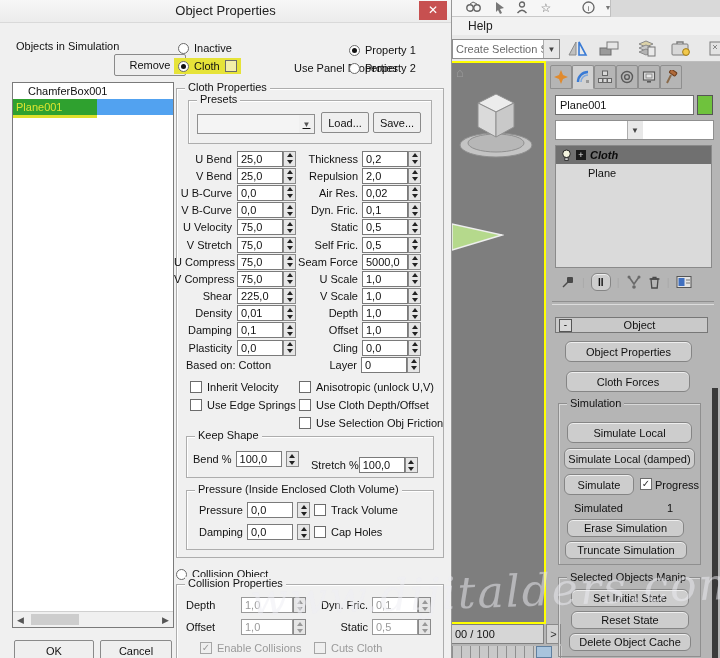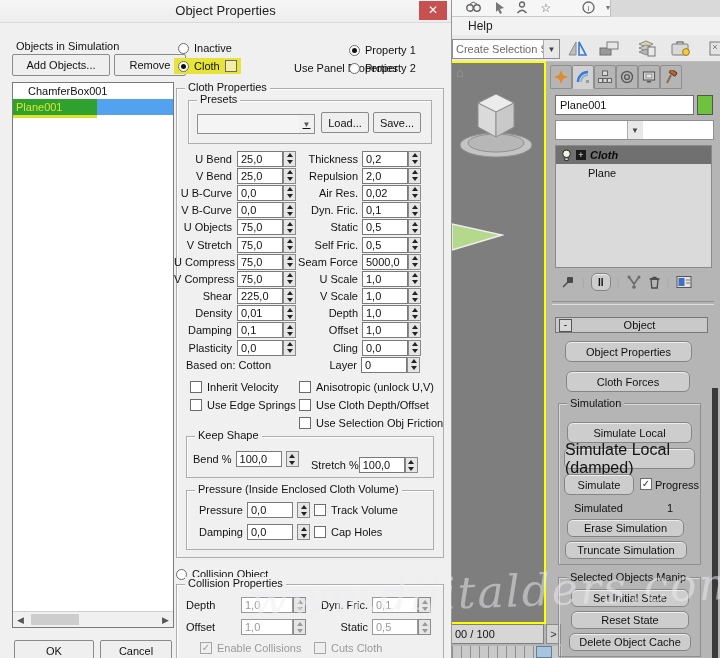--- a/index.html
+++ b/index.html
@@ -306,21 +306,21 @@
         <span class="minus">-</span>
         <span class="rtitle">Object</span>
       </div>
 
       <div class="mxbtn abs" style="left:17px;top:280px;width:127px;height:21px">Object Properties</div>
       <div class="mxbtn abs" style="left:18px;top:310px;width:124px;height:21px">Cloth Forces</div>
 
       <div class="mxgroup" style="left:10px;top:342px;width:143px;height:162px">
         <span class="mxgrouplabel">Simulation</span>
         <div class="mxbtn abs" style="left:8px;top:18px;width:125px;height:21px">Simulate Local</div>
-        <div class="mxbtn abs" style="left:5px;top:44px;width:131px;height:21px;font-size:16px">Simulate Local (damped)</div>
+        <div class="mxbtn abs" style="left:5px;top:44px;width:131px;height:21px;font-size:11px">Simulate Local (damped)</div>
         <div class="mxbtn abs" style="left:5px;top:70px;width:70px;height:21px">Simulate</div>
         <span class="check abs" style="left:81px;top:74px">✓</span>
         <span class="abs" style="left:96px;top:75px">Progress</span>
         <span class="abs" style="left:15px;top:98px">Simulated</span>
         <span class="abs" style="left:108px;top:98px">1</span>
         <div class="mxbtn abs" style="left:8px;top:115px;width:117px;height:18px">Erase Simulation</div>
         <div class="mxbtn abs" style="left:6px;top:137px;width:122px;height:18px">Truncate Simulation</div>
       </div>
 
       <div class="mxgroup" style="left:10px;top:516px;width:143px;height:80px">
@@ -334,21 +334,20 @@
     </div>
   </div>
 
   <div id="dialog">
     <div class="titlebar">
       <span class="ttl">Object Properties</span>
       <span class="closebtn">✕</span>
     </div>
 
     <span class="abs" style="left:16px;top:40px">Objects in Simulation</span>
-    <div class="wbtn abs" style="left:12px;top:54px;width:98px;height:22px">Add Objects...</div>
     <div class="wbtn abs" style="left:114px;top:54px;width:72px;height:22px">Remove</div>
 
     <div class="listbox">
       <div class="lrow"><span>ChamferBox001</span></div>
       <div class="lrow sel"><span class="ghl">Plane001</span></div>
       <div class="hscroll">
         <span class="harr" style="position:absolute;left:0">◀</span>
         <span class="harr" style="position:absolute;right:0">▶</span>
         <span class="hthumb"></span>
       </div>
@@ -475,21 +474,21 @@
           <span class="spin">
             <div>
               <i class="tu"></i>
             </div>
             <div>
               <i class="td"></i>
             </div>
           </span>
         </div>
         <div class="prow">
-          <span class="pl1">U Objects</span>
+          <span class="pl1">U Velocity</span>
           <span class="pfield pf1">75,0</span>
           <span class="spin">
             <div>
               <i class="tu"></i>
             </div>
             <div>
               <i class="td"></i>
             </div>
           </span>
           <span class="pl2">Static</span>

